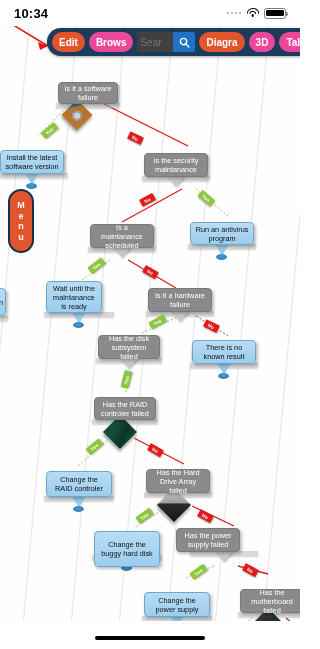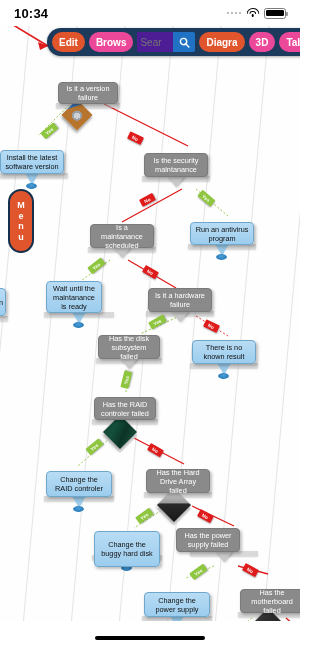--- a/index.html
+++ b/index.html
@@ -87,21 +87,21 @@
     font-size: 10px; color: #fff; font-weight: bold;
     padding: 0 7px; white-space: nowrap; overflow: hidden;
     cursor: pointer; border: none;
     font-family: "Liberation Sans", sans-serif;
   }
   .tbtn.orange { background: #e0552c; }
   .tbtn.blue   { background: #ec4899; }
   .searchwrap { display: flex; align-items: center; height: 20px; }
   .searchfield {
     width: 36px; height: 20px;
-    background: #4c1d95; border: none;
+    background: #404040; border: none;
     font-size: 10px; color: #8e8e8e;
     padding: 0 3px; outline: none;
     font-family: "Liberation Sans", sans-serif;
     border-radius: 1px 0 0 1px;
   }
   .searchbtn {
     width: 22px; height: 20px; background: #1f72c4;
     display: flex; align-items: center; justify-content: center;
     cursor: pointer; border-radius: 0 2px 2px 0;
   }
@@ -283,21 +283,21 @@
 
       <path d="M 214 540 L 186 552" stroke="#8ec63f" stroke-width="0.9" stroke-dasharray="2 2" fill="none"></path>
 
       <path d="M 238 540 L 268 548" stroke="#e01b1b" stroke-width="1.3" fill="none"></path>
 
       <path d="M 252 592 L 236 604" stroke="#8ec63f" stroke-width="0.9" stroke-dasharray="2 2" fill="none"></path>
       <path d="M 286 592 L 300 604" stroke="#e01b1b" stroke-width="1.3" fill="none"></path>
     </svg>
 
     <div class="shelf" style="left:56px; top:77px; width:64px;"></div>
-    <div class="node q" style="left:58px; top:56px; width:60px; height:22px;">Is it a version failure</div>
+    <div class="node q" style="left:58px; top:56px; width:60px; height:22px;">Is it a software failure</div>
     <div class="gem-halo" style="left:66px; top:81px; width:22px; height:22px;"></div>
     <div class="gem" style="left:66px; top:78px; width:22px; height:22px; overflow:hidden;">
       <i style="background:
          radial-gradient(circle at 50% 52%, #cfd2d4 0 14%, #9aa0a5 14% 22%, rgba(0,0,0,0) 23%),
          linear-gradient(160deg,#2e4f86 0%, #3a6fae 28%, #b5742f 29%, #b9742a 100%);"></i>
     </div>
 
     <div class="shelf" style="left:0px; top:147px; width:68px;"></div>
     <div class="node a" style="left:0px; top:124px; width:64px; height:24px;">Install the latest software version</div>
     <div class="cone" style="left:25px; top:147px;"></div>

